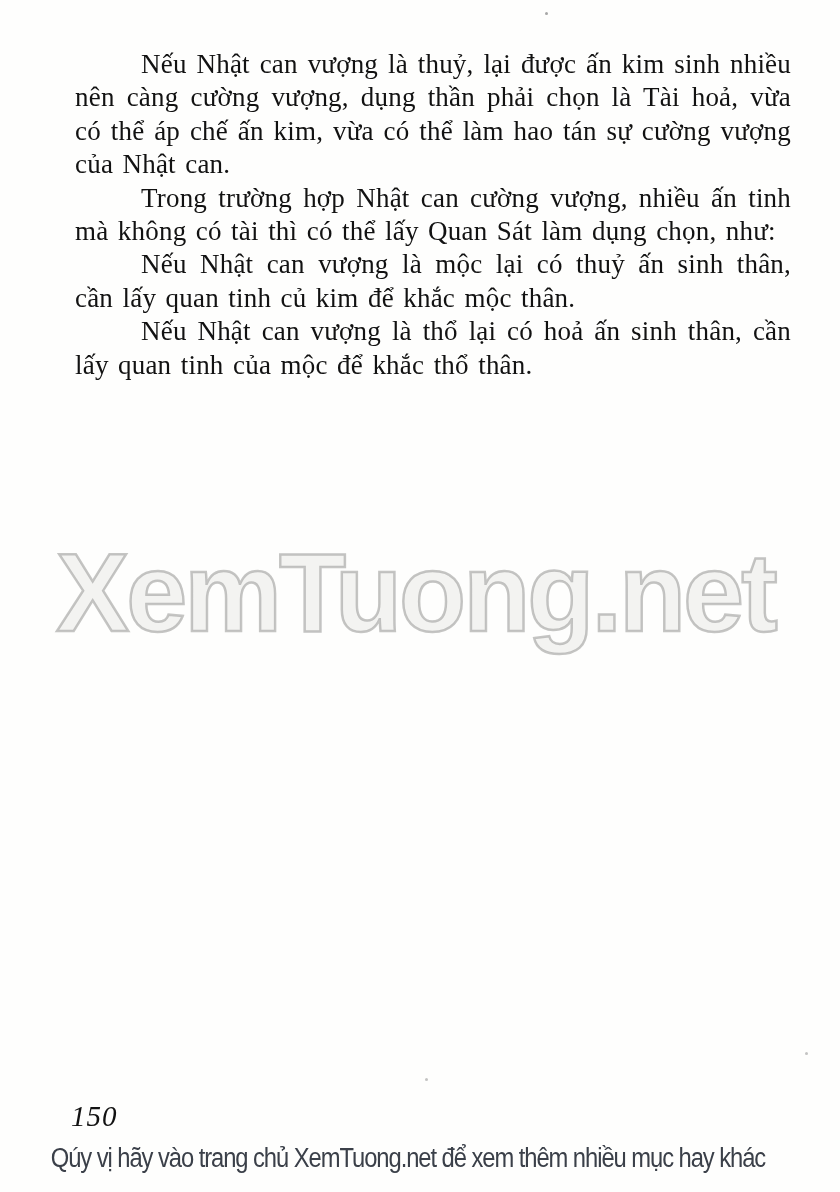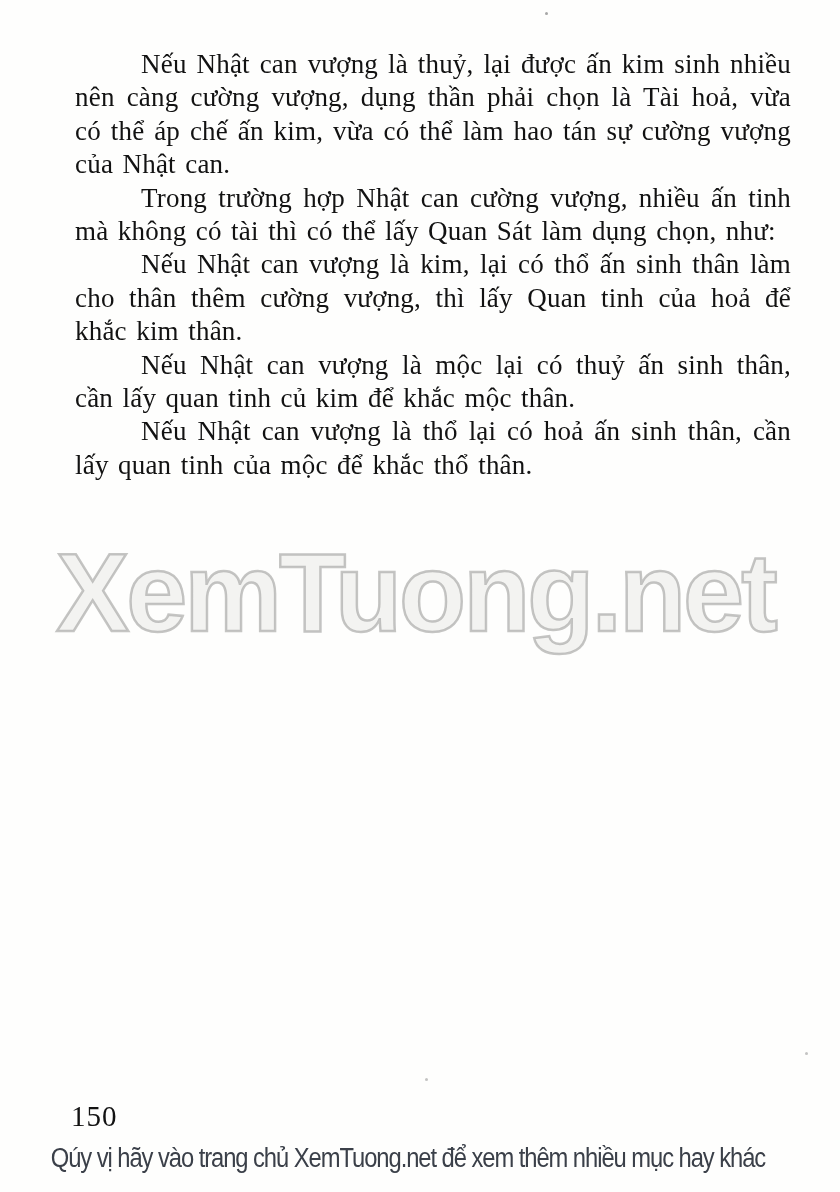--- a/index.html
+++ b/index.html
@@ -68,20 +68,21 @@
     transform-origin: left center;
     user-select: none;
   }
   .page-number {
     position: absolute;
     left: 71px;
     top: 1100px;
     z-index: 2;
     font-size: 29px;
     letter-spacing: 1px;
+    font-style: italic;
   }
   .footer-line {
     position: absolute;
     left: 0;
     top: 1143px;
     width: 816px;
     z-index: 2;
     text-align: center;
   }
   .footer-line span {
@@ -99,21 +100,20 @@
 </head>
 <body>
 
 <div class="scan-page">
 
   <div class="watermark">XemTuong.net</div>
 
   <div class="body-text">
       <p class="indent">Nếu Nhật can vượng là thuỷ, lại được ấn kim sinh nhiều nên càng cường vượng, dụng thần phải chọn là Tài hoả, vừa có thể áp chế ấn kim, vừa có thể làm hao tán sự cường vượng của Nhật can.</p>
       <p class="indent">Trong trường hợp Nhật can cường vượng, nhiều ấn tinh mà không có tài thì có thể lấy Quan Sát làm dụng chọn, như:</p>
-      <p class="indent">Nếu Nhật can vượng là kim, lại có thổ ấn sinh thân làm cho thân thêm cường vượng, thì lấy Quan tinh của hoả để khắc kim thân.</p>
       <p class="indent">Nếu Nhật can vượng là mộc lại có thuỷ ấn sinh thân, cần lấy quan tinh củ kim để khắc mộc thân.</p>
       <p class="indent">Nếu Nhật can vượng là thổ lại có hoả ấn sinh thân, cần lấy quan tinh của mộc để khắc thổ thân.</p>
     </div>
 
   <div class="page-number">150</div>
 
   <div class="footer-line">
     <span>Qúy vị hãy vào trang chủ XemTuong.net để xem thêm nhiều mục hay khác</span>
   </div>
 

